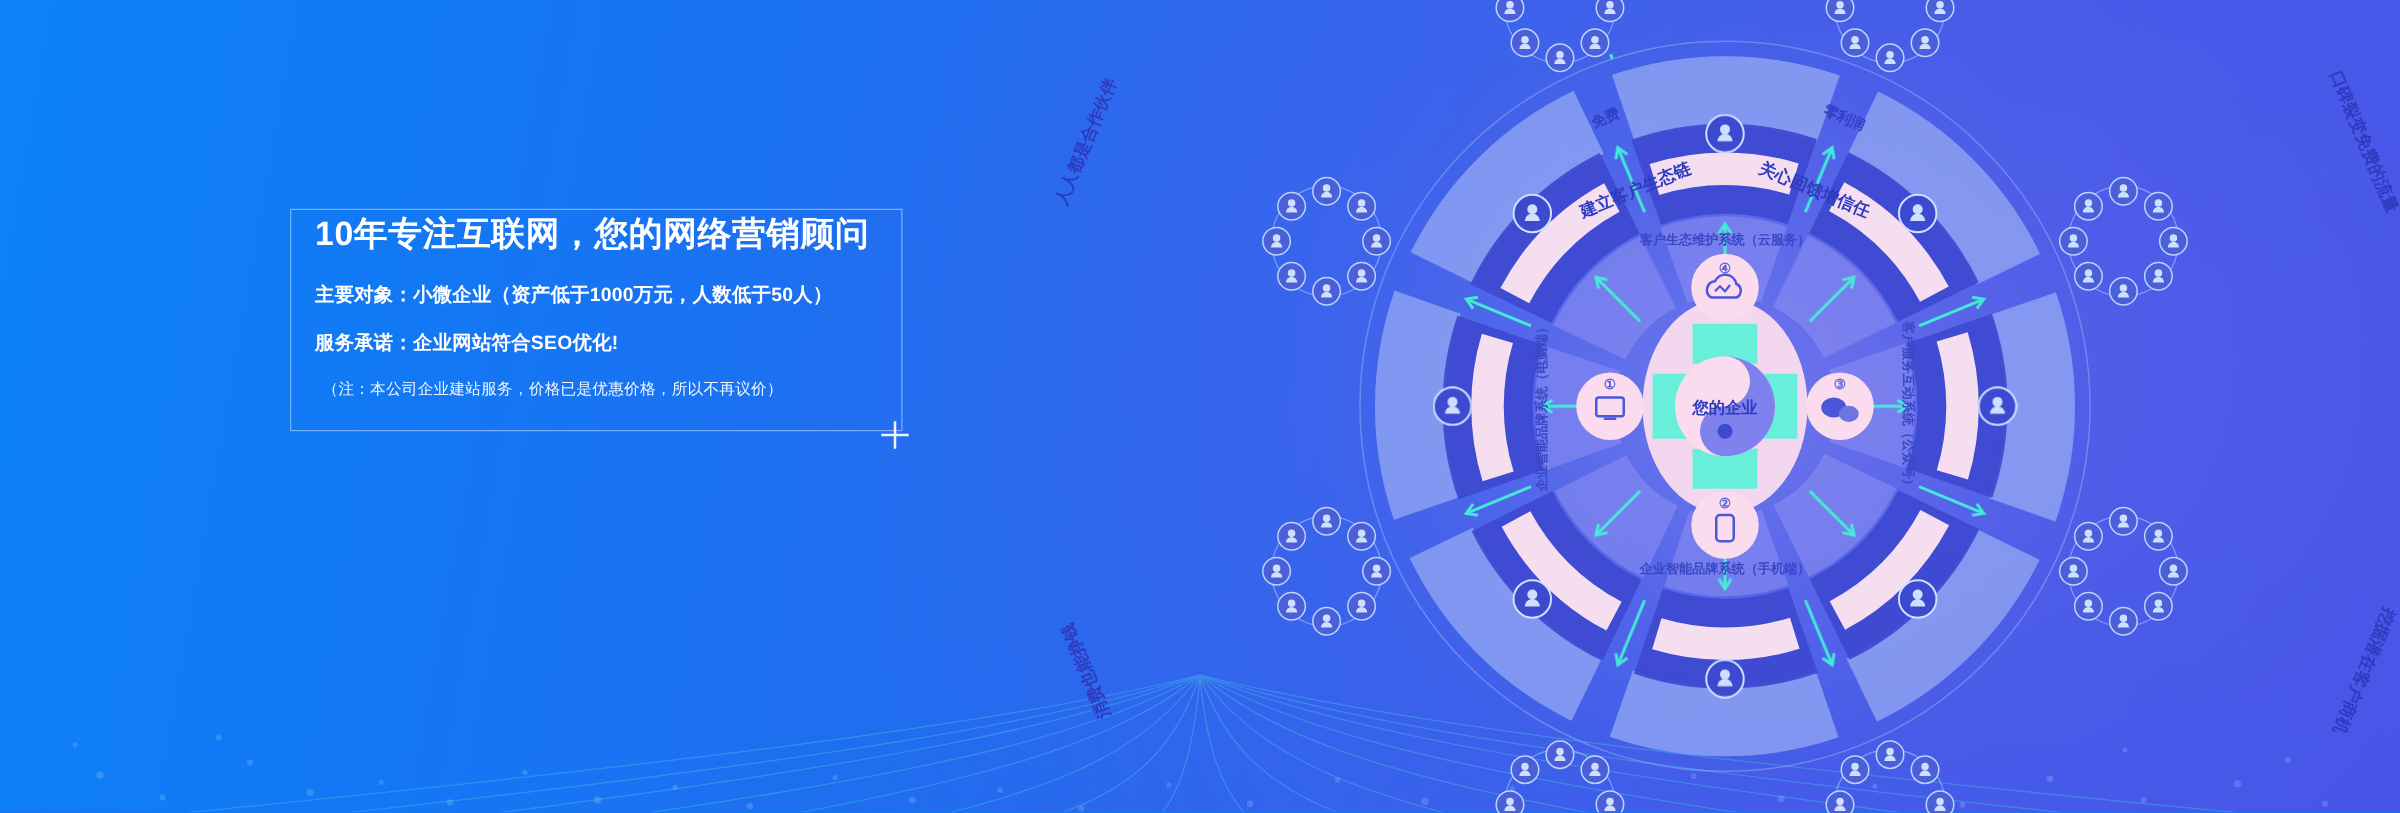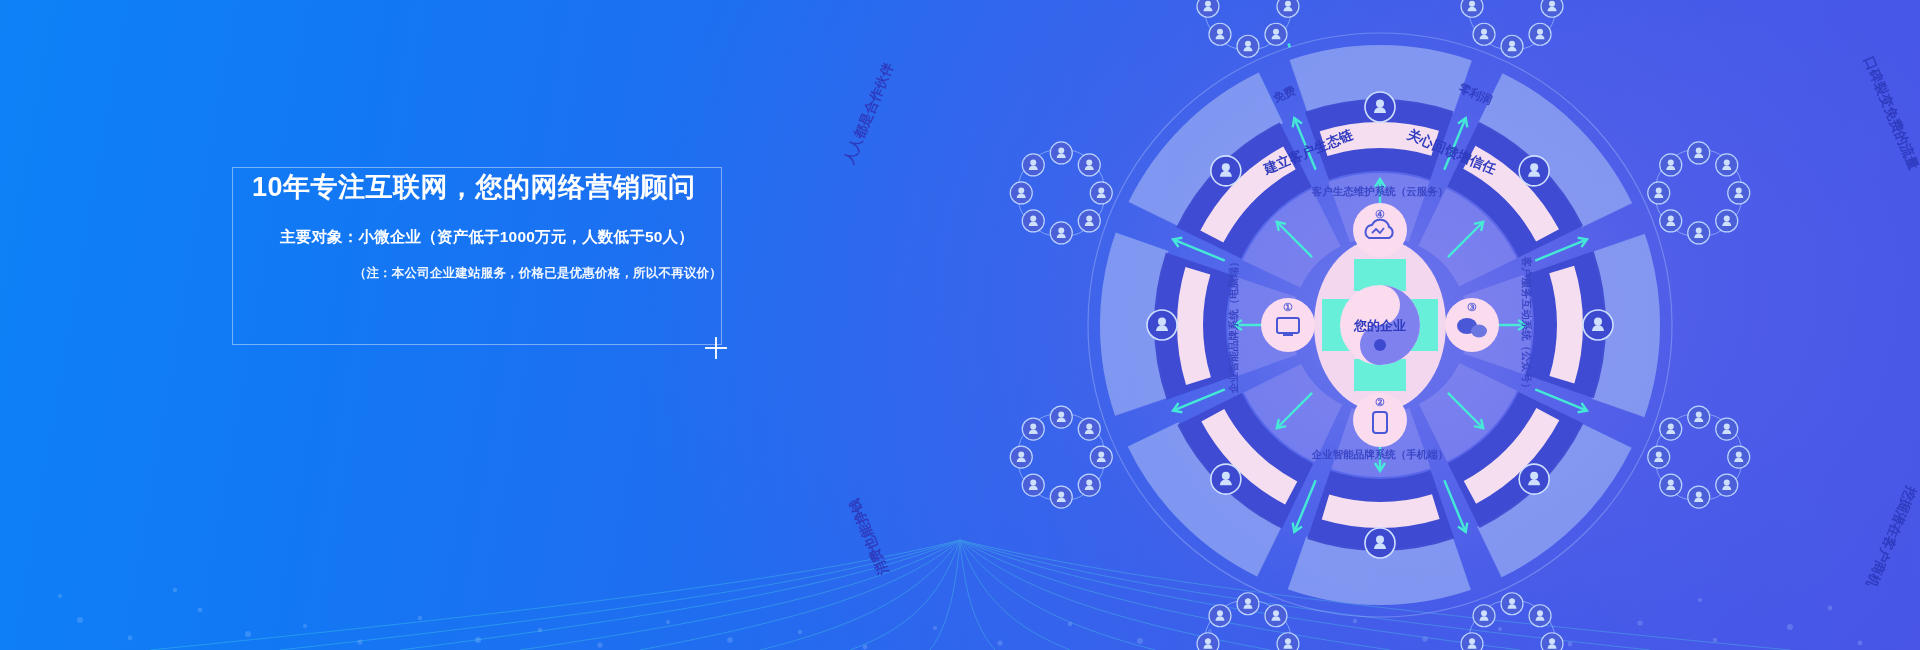--- a/index.html
+++ b/index.html
@@ -34,25 +34,25 @@
   .frame-cross:before{left:0;top:10px;width:22px;height:1.5px;}
   .frame-cross:after{left:10px;top:0;width:1.5px;height:22px;}
 
   .copy{position:absolute;left:252px;top:170px;width:470px;}
   .headline{
     color:#ffffff;font-size:27px;font-weight:700;letter-spacing:.5px;
     line-height:34px;margin:0 0 22px 0;white-space:nowrap;
   }
   .line{
     color:#ffffff;font-size:15.5px;font-weight:700;line-height:22px;
-    margin:0 0 16px 0;white-space:nowrap;letter-spacing:.2px;text-align:center;
+    margin:0 0 16px 0;white-space:nowrap;letter-spacing:.2px;
   }
   .note{
-    color:rgba(255,255,255,0.94);font-size:12.5px;font-weight:700;
-    line-height:18px;margin:8px 0 0 6px;white-space:nowrap;letter-spacing:.2px;text-align:right;
+    color:rgba(255,255,255,0.94);font-size:12.5px;font-weight:400;
+    line-height:18px;margin:8px 0 0 6px;white-space:nowrap;letter-spacing:.2px;
   }
 
   
   .diagram{position:absolute;left:840px;top:-20px;width:1080px;height:690px;}
   .diagram svg{display:block;}
 </style>
 </head>
 <body>
 
 <div id="stage">
@@ -114,20 +114,21 @@
         <circle cx="1830" cy="108" r="2.4"></circle>
     </g>
   </svg>
 
   <div class="frame"></div>
   <div class="frame-cross"></div>
 
   <div class="copy">
     <h1 class="headline">10年专注互联网，您的网络营销顾问</h1>
     <p class="line">主要对象：小微企业（资产低于1000万元，人数低于50人）</p>
+    <p class="line">服务承诺：企业网站符合SEO优化!</p>
     <p class="note">（注：本公司企业建站服务，价格已是优惠价格，所以不再议价）</p>
   </div>
 
   <div class="diagram">
     <svg width="1080" height="690" viewBox="0 0 1080 690">
       <defs>
         <radialGradient id="glow" cx="50%" cy="50%" r="50%">
           <stop offset="0%" stop-color="#8b8df0" stop-opacity="0.55"></stop>
           <stop offset="70%" stop-color="#6b6ae8" stop-opacity="0.18"></stop>
           <stop offset="100%" stop-color="#4a58e0" stop-opacity="0"></stop>

